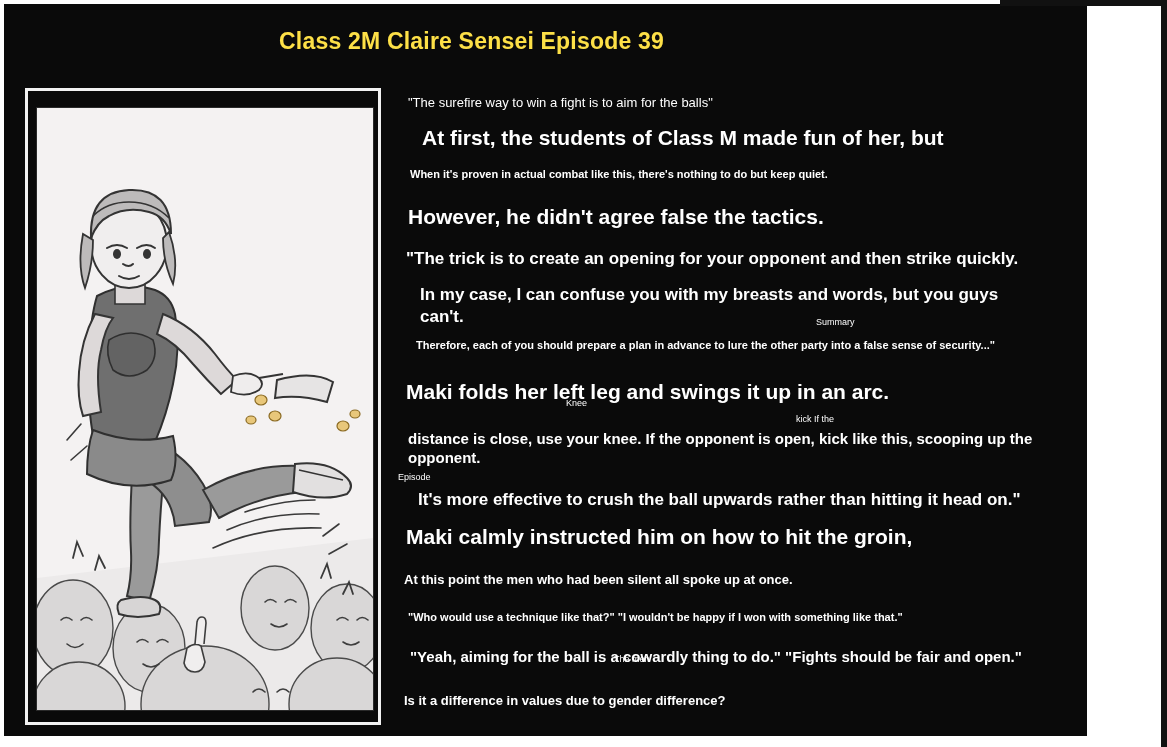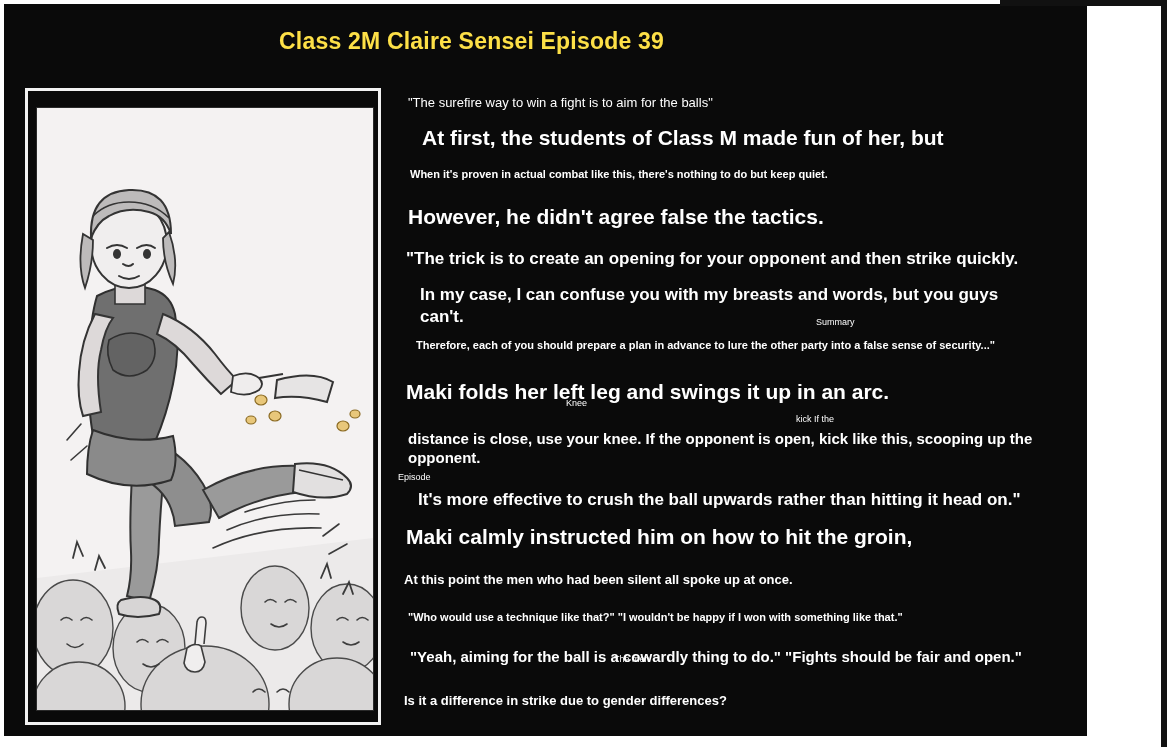--- a/index.html
+++ b/index.html
@@ -241,21 +241,21 @@
           <div class="ln l-lg bold" style="margin-left: 8px; margin-bottom: 14px;">"The trick is to create an opening for your opponent and then strike quickly.</div>
           <div class="ln l-lg bold" style="margin-left: 22px; margin-bottom: 10px;">In my case, I can confuse you with my breasts and words, but you guys can't.</div>
           <div class="ln l-xs bold" style="margin-left: 18px; margin-bottom: 26px;">Therefore, each of you should prepare a plan in advance to lure the other party into a false sense of security..."</div>
           <div class="ln l-xxl bold" style="margin-left: 8px; margin-bottom: 24px;">Maki folds her left leg and swings it up in an arc.</div>
           <div class="ln l-md bold" style="margin-left: 10px; margin-bottom: 22px;">distance is close, use your knee. If the opponent is open, kick like this, scooping up the opponent.</div>
           <div class="ln l-lg bold" style="margin-left: 20px; margin-bottom: 14px;">It's more effective to crush the ball upwards rather than hitting it head on."</div>
           <div class="ln l-xl bold" style="margin-left: 8px; margin-bottom: 22px;">Maki calmly instructed him on how to hit the groin,</div>
           <div class="ln l-sm bold" style="margin-left: 6px; margin-bottom: 22px;">At this point the men who had been silent all spoke up at once.</div>
           <div class="ln l-xs bold" style="margin-left: 10px; margin-bottom: 22px;">"Who would use a technique like that?" "I wouldn't be happy if I won with something like that."</div>
           <div class="ln l-md bold" style="margin-left: 12px; margin-bottom: 26px;">"Yeah, aiming for the ball is a cowardly thing to do." "Fights should be fair and open."</div>
-          <div class="ln l-sm bold" style="margin-left: 6px; margin-bottom: 26px;">Is it a difference in strike due to gender differences?</div>
+          <div class="ln l-sm bold" style="margin-left: 6px; margin-bottom: 26px;">Is it a difference in values due to gender difference?</div>
           <div class="ln l-md bold" style="margin-left: 10px; margin-bottom: 0px;">who fought began to appeal to the aesthetics of fighting.</div>
         </div>
       <div id="annot-host">
           <div class="tiny-note" style="left: 418px; top: 223px;">Summary</div>
           <div class="tiny-note" style="left: 168px; top: 304px;">Knee</div>
           <div class="tiny-note" style="left: 398px; top: 320px;">kick If the</div>
           <div class="tiny-note" style="left: 0px; top: 378px;">Episode</div>
           <div class="tiny-note" style="left: 216px; top: 560px;">The men</div>
         </div>
     </div>

